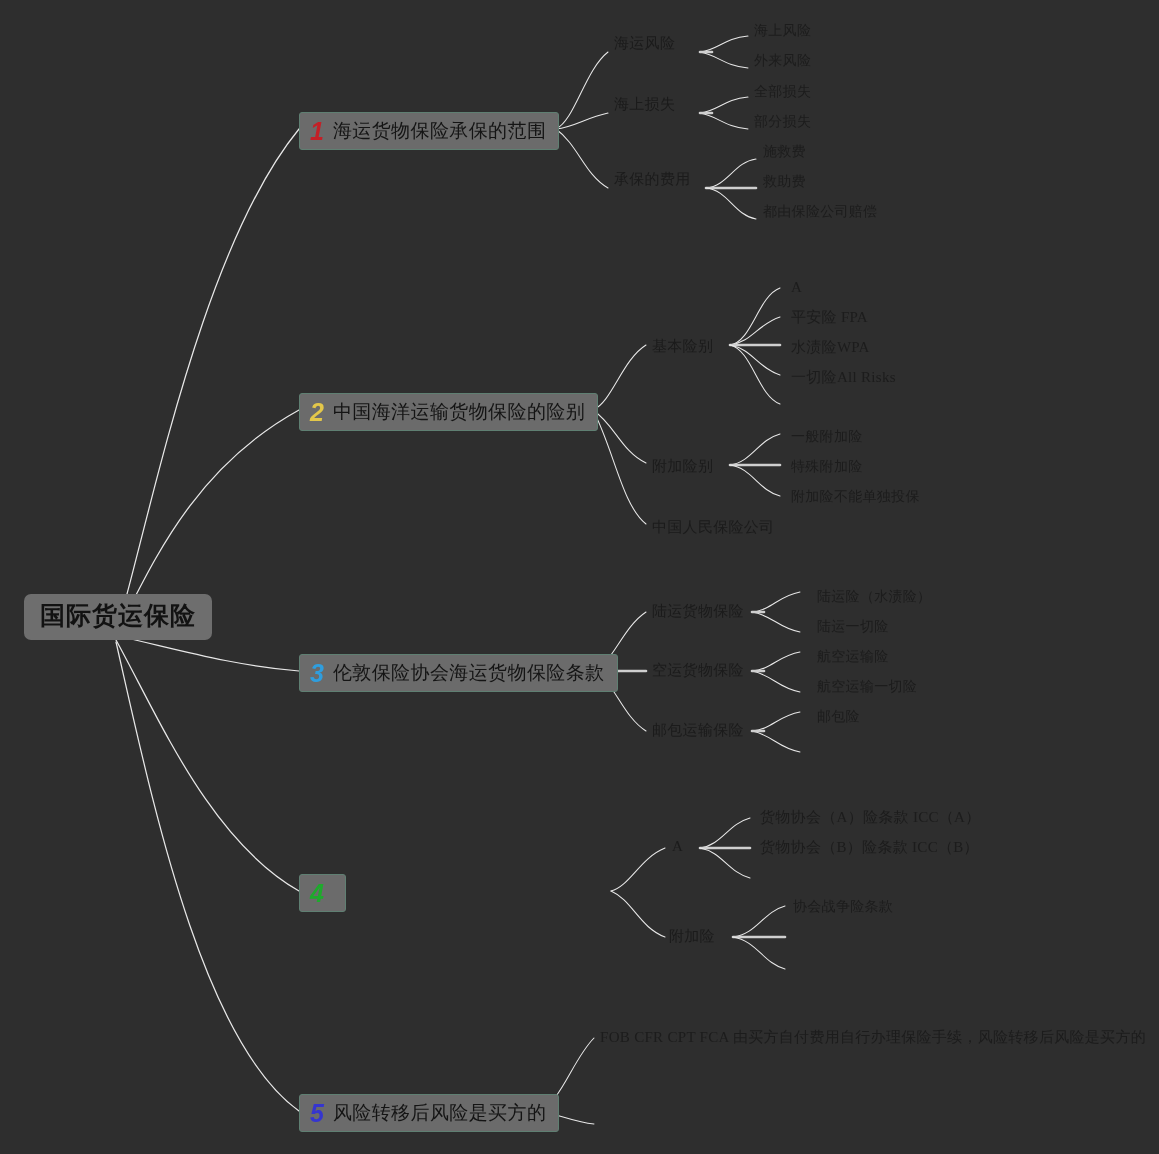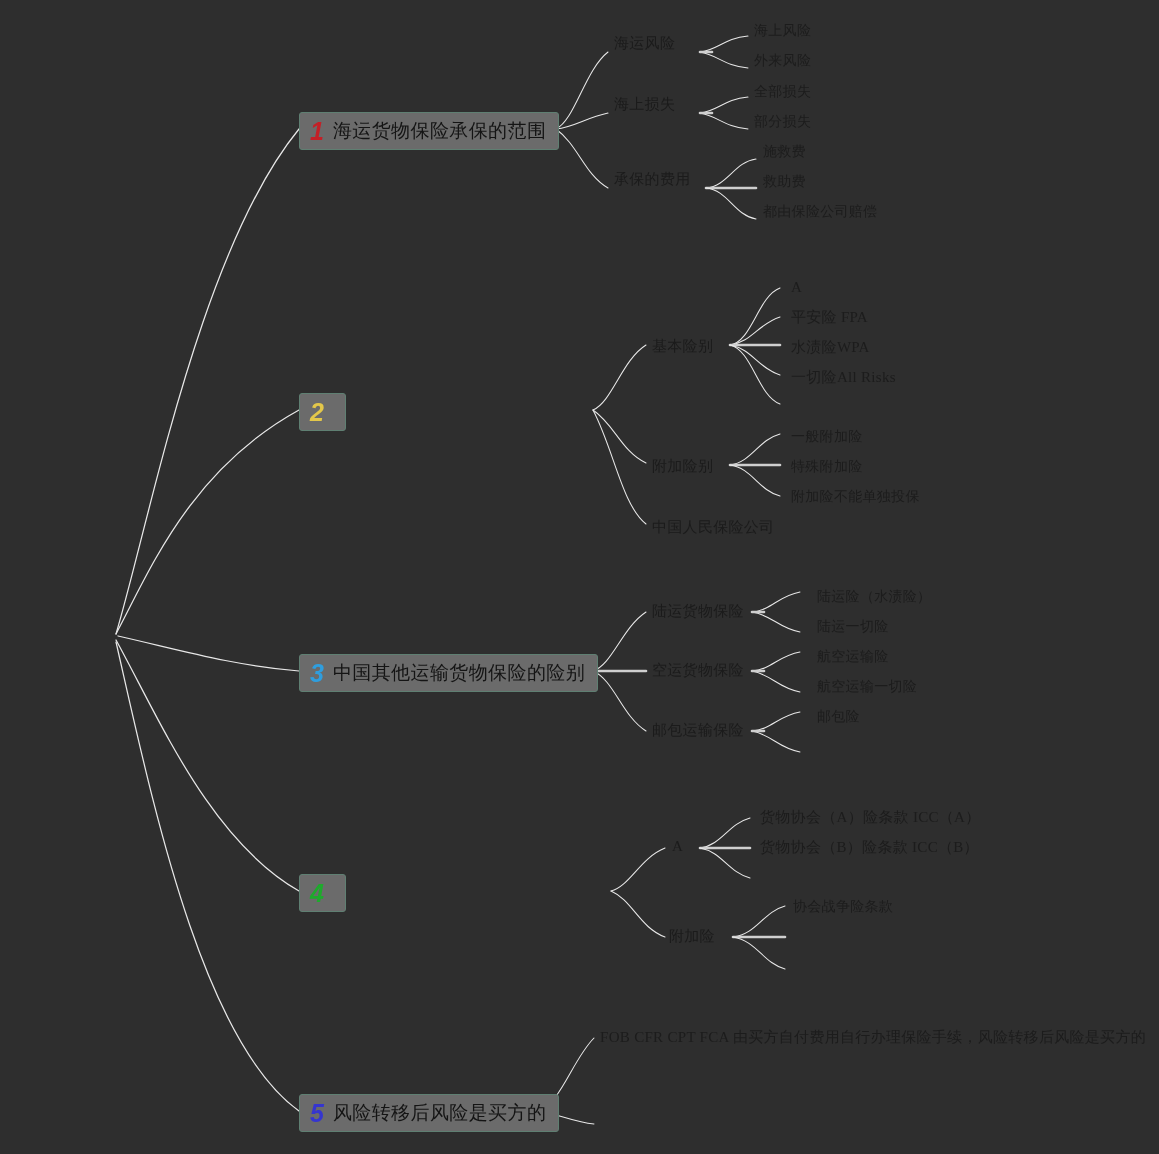--- a/index.html
+++ b/index.html
@@ -168,20 +168,23 @@
     <path class="thin" d="M700,848 C 722,852 728,872 750,878"></path>
 
     <path class="thin" d="M733,937 C 757,934 763,912 785,906"></path>
     <path class="stub" d="M733,937 L 785,937"></path>
     <path class="thin" d="M733,937 C 757,941 763,963 785,969"></path>
 
     <path class="thin" d="M537,1111 C 560,1106 572,1060 594,1038"></path>
     <path class="thin" d="M537,1111 C 560,1114 572,1122 594,1124"></path>
   </svg>
 
+  <div class="node root-node" style="left:24px; top:594px;">
+    <span>国际货运保险</span>
+  </div>
 
   <div class="node branch-node" style="left:299px; top:112px;">
     <span class="branch-num" style="color:#c42027;">1</span>
     <span class="branch-label">海运货物保险承保的范围</span>
   </div>
   <div class="node sub-node" style="left:614px; top:34px;">
     <span>海运风险</span>
   </div>
   <div class="node leaf-node" style="left:754px; top:22px;">
     <span>海上风险</span>
@@ -206,20 +209,21 @@
   </div>
   <div class="node leaf-node" style="left:763px; top:173px;">
     <span>救助费</span>
   </div>
   <div class="node leaf-node" style="left:763px; top:203px;">
     <span>都由保险公司赔偿</span>
   </div>
 
   <div class="node branch-node" style="left:299px; top:393px;">
     <span class="branch-num" style="color:#e3c74a;">2</span>
+    <span class="branch-label">中国海洋运输货物保险的险别</span>
   </div>
   <div class="node sub-node" style="left:652px; top:337px;">
     <span>基本险别</span>
   </div>
   <div class="node leaf-node serif" style="left:791px; top:279px;">
     <span>A</span>
   </div>
   <div class="node leaf-node serif" style="left:791px; top:308px;">
     <span>平安险 FPA</span>
   </div>
@@ -243,21 +247,21 @@
   </div>
   <div class="node leaf-node" style="left:791px; top:488px;">
     <span>附加险不能单独投保</span>
   </div>
   <div class="node sub-node" style="left:652px; top:518px;">
     <span>中国人民保险公司</span>
   </div>
 
   <div class="node branch-node" style="left:299px; top:654px;">
     <span class="branch-num" style="color:#2f9ede;">3</span>
-    <span class="branch-label">中国其他运输货物保险的险别</span>
+    <span class="branch-label">伦敦保险协会海运货物保险条款</span>
   </div>
   <div class="node sub-node" style="left:652px; top:602px;">
     <span>陆运货物保险</span>
   </div>
   <div class="node leaf-node" style="left:817px; top:588px;">
     <span>陆运险（水渍险）</span>
   </div>
   <div class="node leaf-node" style="left:817px; top:618px;">
     <span>陆运一切险</span>
   </div>

